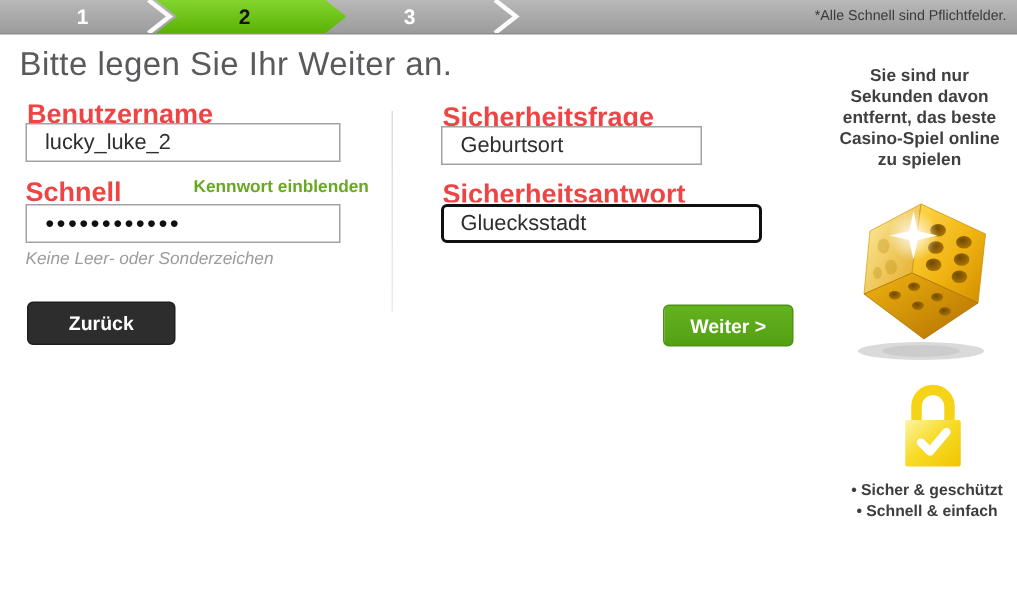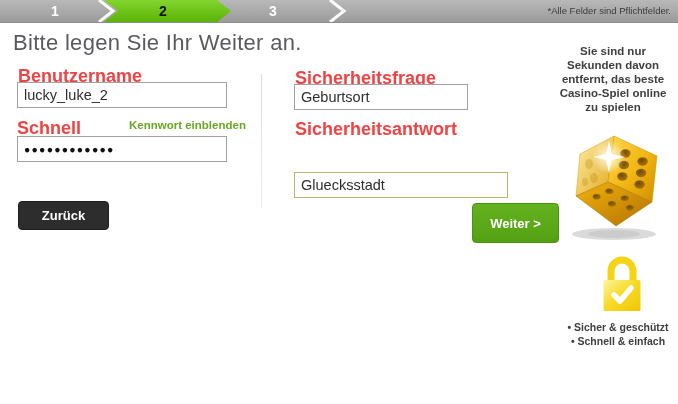--- a/index.html
+++ b/index.html
@@ -22,39 +22,39 @@
     position:absolute; left:13px; top:30px; margin:0;
     font-size:22px; font-weight:400; color:#595a5e; letter-spacing:.3px;
   }
 
   
   .flabel { position:absolute; font-size:18px; font-weight:bold; color:#ef4444; }
   .ipt {
     position:absolute; height:26px; box-sizing:border-box;
     border:1px solid #a2a2a2; background:#fff; border-radius:0;
     font-family:"Liberation Sans",sans-serif; font-size:14.5px; color:#2e2e2e;
-    padding:0 6px;
+    padding:0 12px;
   }
   .ipt-pass { font-size:10.5px; font-weight:bold; letter-spacing:1.2px; color:#101010; }
-  .ipt-answer { border-color:#b5ba6d;margin-top:36px; }
+  .ipt-answer { border-color:#b5ba6d; }
   .showlink {
     position:absolute; left:129px; top:119px; font-size:11.5px; font-weight:bold;
     color:#69a823; cursor:pointer;
   }
   .hint { position:absolute; left:17px; top:167px; font-size:11.5px; font-style:italic; color:#9c9c9c; }
   .vdivider { position:absolute; left:261px; top:74px; width:1px; height:134px;
     background:linear-gradient(#dcdcdc,#ececec); }
 
   .btn {
     position:absolute; border-radius:4px; font-family:"Liberation Sans",sans-serif;
     font-size:13px; font-weight:bold; color:#ffffff; cursor:pointer; text-align:center;
   }
-  .btn-back { left:18px; top:201px; width:91px; height:29px;
+  .btn-back { left:18px; top:201px; width:99px; height:29px;
     background:#2d2d2d; border:1px solid #1f1f1f; }
-  .btn-next { left:472px; top:203px; width:87px; height:40px;
+  .btn-next { left:442px; top:203px; width:87px; height:28px;
     background:linear-gradient(#63b21f,#54a013); border:1px solid #4e9212; }
 
   
   .promo {
     position:absolute; left:546px; top:44px; width:134px; text-align:center;
     font-size:11.5px; font-weight:bold; color:#3f3f3f; line-height:14px;
   }
   .dice { position:absolute; left:564px; top:130px; }
   .lock { position:absolute; left:602px; top:251px; }
   .bullets {
@@ -75,31 +75,32 @@
           <stop offset="1" stop-color="#5bb206"></stop>
         </linearGradient>
       </defs>
       <polygon points="104,0 217,0 231,11 217,22 104,22 118,11" fill="url(#gGreen)"></polygon>
       <polyline points="99,0 113,11 99,22" fill="none" stroke="#fbfbfb" stroke-width="3"></polyline>
       <polyline points="330,0 344,11 330,22" fill="none" stroke="#fbfbfb" stroke-width="3"></polyline>
       <text x="55" y="16" text-anchor="middle" fill="#ffffff">1</text>
       <text x="163" y="16" text-anchor="middle" fill="#141414">2</text>
       <text x="273" y="16" text-anchor="middle" fill="#ffffff">3</text>
     </svg>
-    <span class="topnote">*Alle Felder sind Pflichtfelder.</span>
+    <span class="topnote">*Alle Schnell sind Pflichtfelder.</span>
   </div>
 
   <h1 class="title">Bitte legen Sie Ihr Weiter an.</h1>
 
   <span class="flabel" style="left:18px; top:66px;">Benutzername</span>
   <input class="ipt" style="left: 17px; top: 82px; width: 210px;" type="text" value="lucky_luke_2">
 
   <span class="flabel" style="left:17px; top:118px;">Schnell</span>
   <a class="showlink">Kennwort einblenden</a>
   <input class="ipt ipt-pass" style="left: 17px; top: 136px; width: 210px;" type="text" value="●●●●●●●●●●●●">
+  <span class="hint">Keine Leer- oder Sonderzeichen</span>
 
   <button class="btn btn-back">Zurück</button>
 
   <div class="vdivider"></div>
 
   <span class="flabel" style="left:295px; top:68px;">Sicherheitsfrage</span>
   <input class="ipt" style="left: 294px; top: 84px; width: 174px;" type="text" value="Geburtsort">
 
   <span class="flabel" style="left:295px; top:119px;">Sicherheitsantwort</span>
   <input class="ipt ipt-answer" style="left: 294px; top: 136px; width: 214px;" type="text" autofocus="" value="Gluecksstadt">

